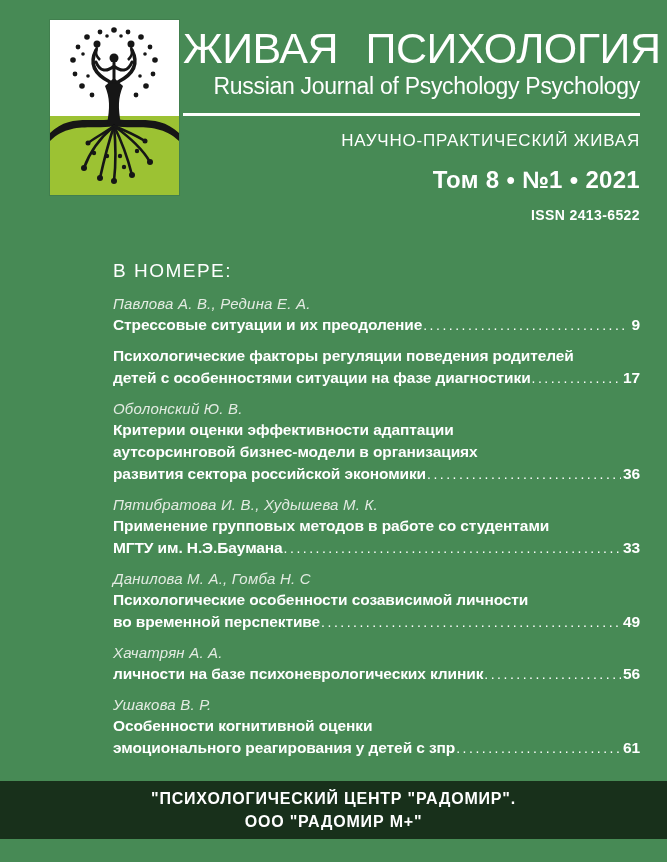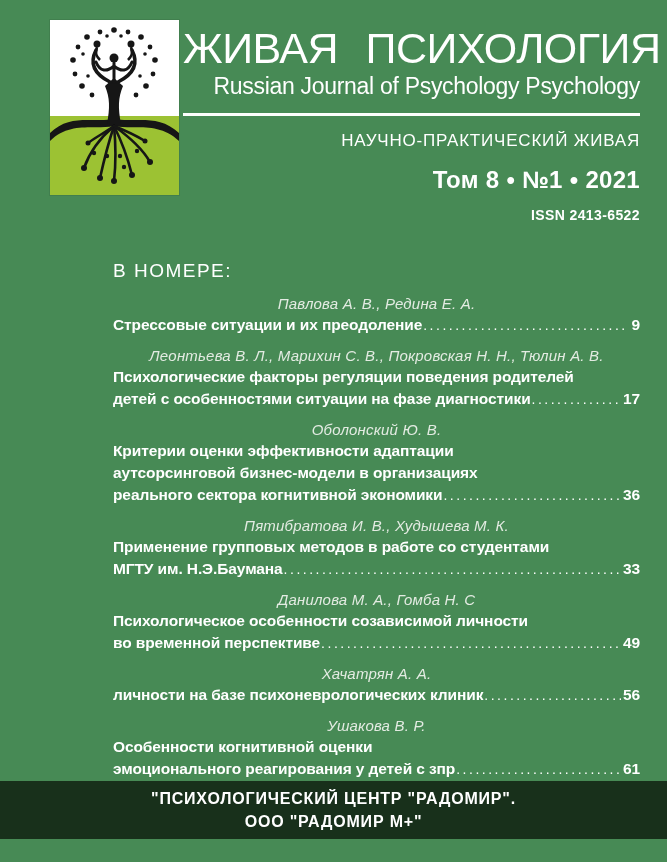--- a/index.html
+++ b/index.html
@@ -49,21 +49,21 @@
   .toc{
     position:absolute;left:113px;top:235px;width:527px;margin-top:24px;
   }
   .toc-heading{
     font-size:19px;line-height:24px;font-weight:500;letter-spacing:1.5px;
     margin-bottom:10px;
   }
   .toc-entry{margin-bottom:9px;}
   .toc-authors{
     font-style:italic;font-size:15px;line-height:21px;font-weight:400;
-    color:#e3ebe2;letter-spacing:0.2px;text-align:center;
+    color:#e3ebe2;letter-spacing:0.2px;
   }
   .toc-title-line,.toc-leader-line{
     font-size:15.5px;line-height:22px;font-weight:700;letter-spacing:-0.1px;
   }
   .toc-leader-line{display:flex;align-items:baseline;}
   .toc-title-text{white-space:nowrap;}
   .toc-dots{
     flex:1;overflow:hidden;white-space:nowrap;
     font-weight:400;font-size:14px;letter-spacing:2.5px;
     margin:0 2px 0 1px;
@@ -167,50 +167,49 @@
     <div id="toc-list">
         <div class="toc-entry">
           <div class="toc-authors">Павлова А. В., Редина Е. А.</div>
           <div class="toc-leader-line">
             <span class="toc-title-text">Стрессовые ситуации и их преодоление</span>
             <span class="toc-dots">........................................................................................................................................................................................................</span>
             <span class="toc-page">9</span>
           </div>
         </div>
         <div class="toc-entry">
-          <div class="toc-authors">Леонтьева В. Л., Марихин С. В., Покровская Н. Н., Тюлин А. В.</div>
           <div class="toc-title-line">Психологические факторы регуляции поведения родителей</div>
           <div class="toc-leader-line">
             <span class="toc-title-text">детей с особенностями ситуации на фазе диагностики</span>
             <span class="toc-dots">........................................................................................................................................................................................................</span>
             <span class="toc-page">17</span>
           </div>
         </div>
         <div class="toc-entry">
           <div class="toc-authors">Оболонский Ю. В.</div>
           <div class="toc-title-line">Критерии оценки эффективности адаптации</div>
           <div class="toc-title-line">аутсорсинговой бизнес-модели в организациях</div>
           <div class="toc-leader-line">
-            <span class="toc-title-text">реального сектора когнитивной экономики</span>
+            <span class="toc-title-text">развития сектора российской экономики</span>
             <span class="toc-dots">........................................................................................................................................................................................................</span>
             <span class="toc-page">36</span>
           </div>
         </div>
         <div class="toc-entry">
           <div class="toc-authors">Пятибратова И. В., Худышева М. К.</div>
           <div class="toc-title-line">Применение групповых методов в работе со студентами</div>
           <div class="toc-leader-line">
             <span class="toc-title-text">МГТУ им. Н.Э.Баумана</span>
             <span class="toc-dots">........................................................................................................................................................................................................</span>
             <span class="toc-page">33</span>
           </div>
         </div>
         <div class="toc-entry">
           <div class="toc-authors">Данилова М. А., Гомба Н. С</div>
-          <div class="toc-title-line">Психологическое особенности созависимой личности</div>
+          <div class="toc-title-line">Психологические особенности созависимой личности</div>
           <div class="toc-leader-line">
             <span class="toc-title-text">во временной перспективе</span>
             <span class="toc-dots">........................................................................................................................................................................................................</span>
             <span class="toc-page">49</span>
           </div>
         </div>
         <div class="toc-entry">
           <div class="toc-authors">Хачатрян А. А.</div>
           <div class="toc-leader-line">
             <span class="toc-title-text">личности на базе психоневрологических клиник</span>

